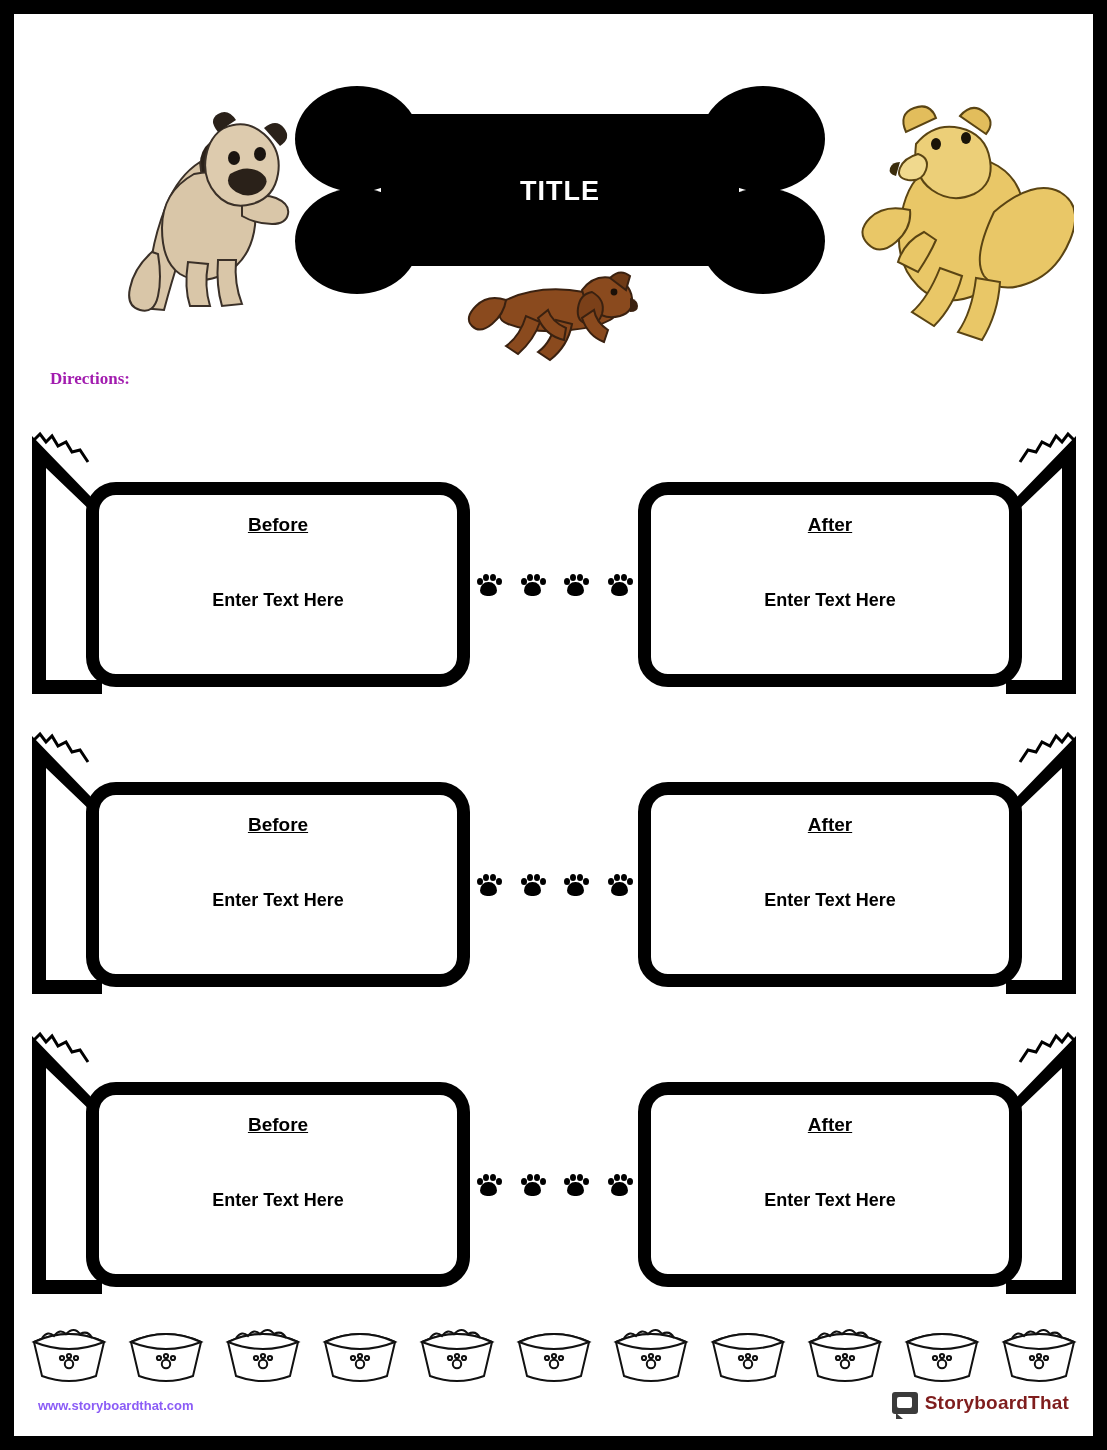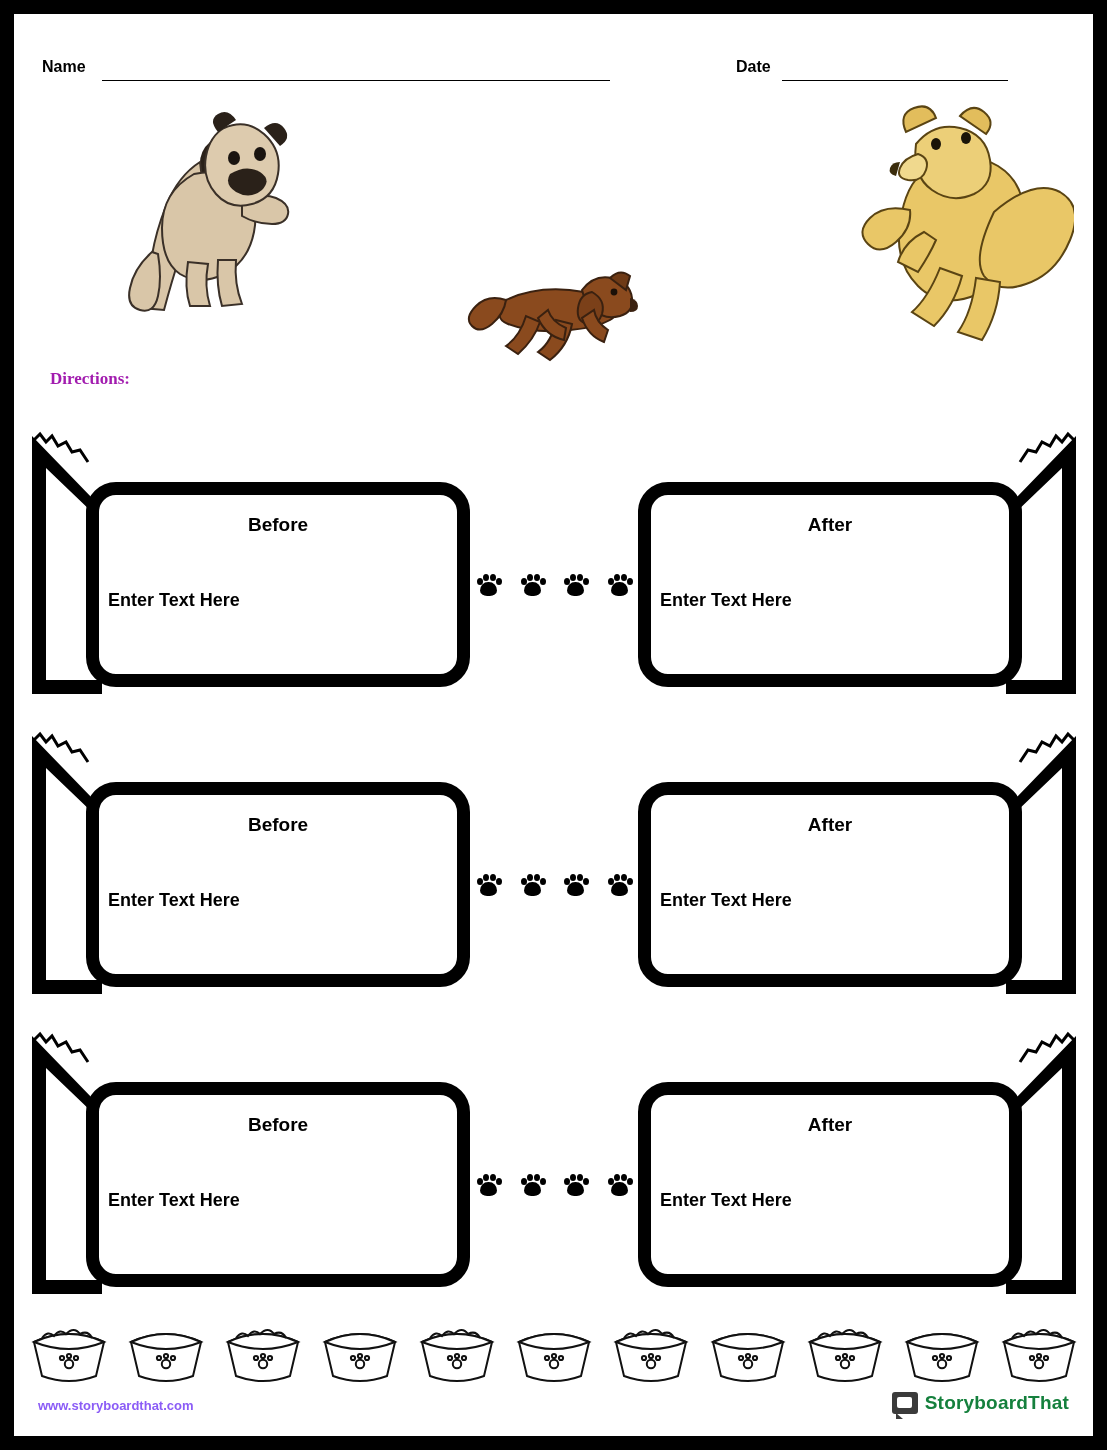--- a/index.html
+++ b/index.html
@@ -146,26 +146,27 @@
     background: #fff;
   }
   .box-heading {
     position: absolute;
     left: 0; right: 0;
     top: 32px;
     text-align: center;
     font-size: 19px;
     font-weight: bold;
     color: #000;
+    text-decoration: underline;
   }
   .box-text {
     position: absolute;
     left: 22px; right: 22px;
     top: 108px;
-    text-align: left;
+    text-align: center;
     font-size: 18px;
     font-weight: bold;
     color: #000;
   }
 
   
   .paws {
     position: absolute;
     left: 452px;
     top: 148px;
@@ -263,36 +264,30 @@
     content: "";
     position: absolute;
     left: 5px; top: 5px;
     width: 15px; height: 11px;
     background: #ffffff;
     border-radius: 2px;
   }
   #footer-brand .brand-text {
     font-size: 19px;
     font-weight: bold;
-    color: #15803d;
+    color: #7f1d1d;
     letter-spacing: .2px;
   }
 </style>
 </head>
 <body>
 
 <div class="page">
   <div class="sheet">
 
-    <div class="hdr">
-      <div class="hdr-label" id="name-label">Name</div>
-      <div class="hdr-line" id="name-line"></div>
-      <div class="hdr-label" id="date-label">Date</div>
-      <div class="hdr-line" id="date-line"></div>
-    </div>
 
     <div class="dog" id="dog-pug">
       <svg viewBox="0 0 200 215" width="200" height="215">
         <g>
           <path d="M118 40 q18 -14 36 -4 q16 9 14 28 q-2 18 -16 26 q-14 8 -28 2 q-14 -6 -16 -24 q-2 -18 10 -28 z" fill="#2a2119"></path>
           <path d="M108 60 q-22 14 -34 44 q-12 30 -16 62 q-3 24 -8 40 l22 2 q8 -30 16 -54 q10 -28 26 -44 z" fill="#d9c6a8" stroke="#3a3028" stroke-width="2"></path>
           <path d="M102 72 q30 -6 46 10 q20 18 14 48 q-6 30 -30 42 q-24 12 -44 0 q-18 -12 -18 -46 q0 -36 32 -54 z" fill="#d9c6a8" stroke="#3a3028" stroke-width="2"></path>
           <path d="M150 100 q18 -10 34 -4 q14 6 12 16 q-2 10 -16 10 q-16 0 -30 -8 z" fill="#d9c6a8" stroke="#3a3028" stroke-width="2"></path>
           <path d="M96 160 q-4 26 2 44 l20 0 q-6 -20 -2 -42 z" fill="#d9c6a8" stroke="#3a3028" stroke-width="2"></path>
           <path d="M126 158 q-2 26 4 46 l20 -2 q-8 -20 -6 -44 z" fill="#d9c6a8" stroke="#3a3028" stroke-width="2"></path>
@@ -300,20 +295,28 @@
           <path d="M126 30 q-10 -12 0 -18 q10 -6 18 6 z" fill="#2a2119"></path>
           <path d="M172 26 q12 -10 20 0 q8 10 -4 18 z" fill="#2a2119"></path>
           <ellipse cx="142" cy="56" rx="6" ry="7" fill="#1a1410"></ellipse>
           <ellipse cx="168" cy="52" rx="6" ry="7" fill="#1a1410"></ellipse>
           <path d="M138 72 q16 -10 30 -2 q12 8 2 18 q-12 10 -26 2 q-12 -8 -6 -18 z" fill="#2a2119"></path>
           <path d="M60 150 q-18 16 -22 36 q-4 18 10 22 q14 4 18 -14 q4 -18 0 -42 z" fill="#d9c6a8" stroke="#3a3028" stroke-width="2"></path>
         </g>
       </svg>
     </div>
 
+    <div class="bone">
+      <div class="lobe tl"></div>
+      <div class="lobe bl"></div>
+      <div class="lobe tr"></div>
+      <div class="lobe br"></div>
+      <div class="bar"></div>
+      <div class="title-text">TITLE</div>
+    </div>
 
     <div class="dog" id="dog-dachs">
       <svg viewBox="0 0 180 110" width="180" height="110">
         <g stroke="#3a2110" stroke-width="2">
           <path d="M42 46 q34 -16 78 -8 q22 4 30 14 q6 8 -4 14 q-14 8 -40 10 q-36 4 -62 -6 q-16 -6 -2 -24 z" fill="#8a4a1e"></path>
           <path d="M118 36 q12 -16 30 -12 q18 4 20 20 q2 14 -12 18 q-16 4 -26 -6 q-10 -10 -12 -20 z" fill="#8a4a1e"></path>
           <path d="M146 24 q10 -10 20 -2 l-4 14 z" fill="#6e3a16"></path>
           <path d="M128 38 q-12 2 -14 16 q-2 14 10 16 q10 2 14 -10 q4 -14 -10 -22 z" fill="#7b4019"></path>
           <circle cx="150" cy="38" r="3.4" fill="#1a1008" stroke="none"></circle>
           <path d="M166 44 q8 2 8 8 q0 6 -8 6" fill="#3a2110" stroke="none"></path>

